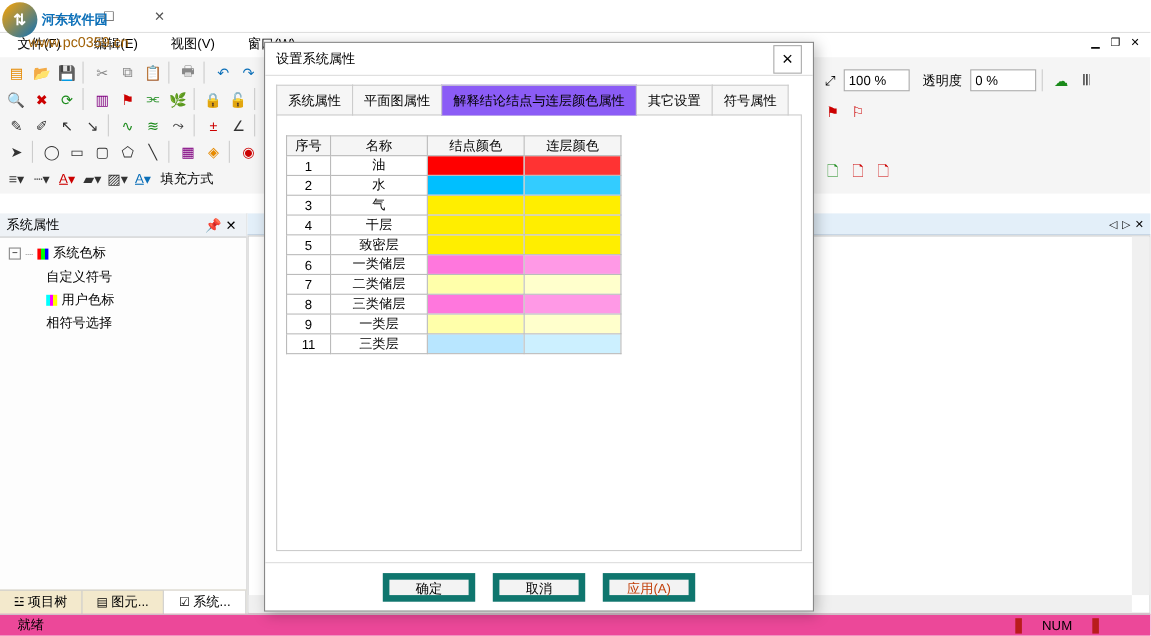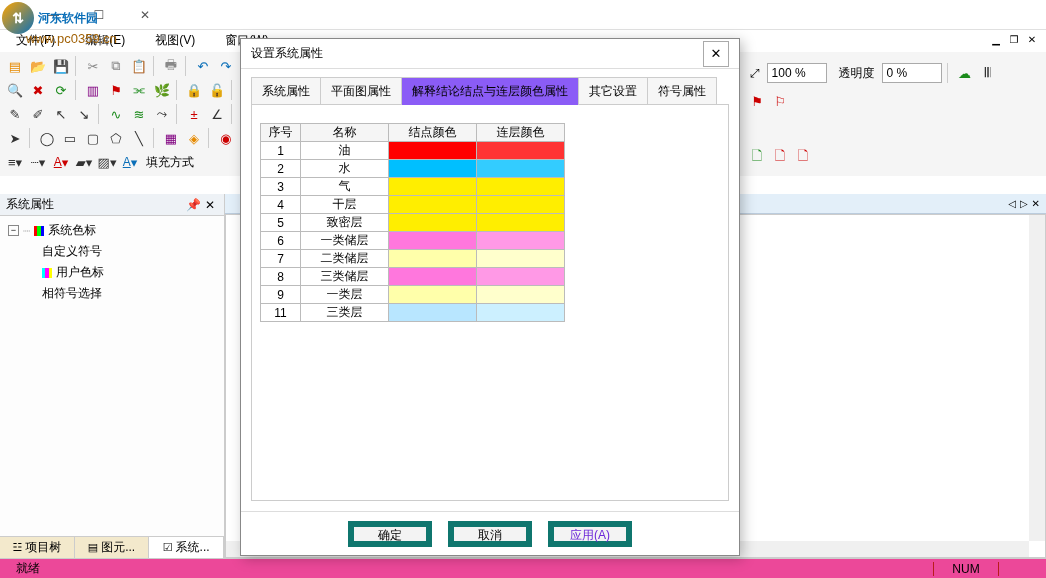--- a/index.html
+++ b/index.html
@@ -64,41 +64,41 @@
 .doc-nav { display: flex; gap: 4px; padding: 0 6px; margin-left: auto; }
 .doc-tri { cursor: pointer; font-size: 10px; }
 .doc-canvas { flex: 1; background: #fff; border: 1px solid #ccc; margin: 0; position: relative; }
 .scrollbar-v { position: absolute; right: 0; top: 0; bottom: 16px; width: 16px; background: #f0f0f0; }
 .scrollbar-h { position: absolute; left: 0; right: 16px; bottom: 0; height: 16px; background: #f0f0f0; }
 
 
 .status-bar { position: absolute; left: 0; right: 0; bottom: 0; height: 20px; display: flex; align-items: center; padding: 0 8px; background: #ec4899; border-top: 1px solid #ccc; }
 .status-cell { padding: 0 8px; }
 .status-spacer { flex: 1; }
-.status-num { border-left: 1px solid #b91c1c; padding: 0 18px; }
+.status-num { border-left: 6px solid #b91c1c; padding: 0 18px; }
 
 
 .modal { position: absolute; left: 240px; top: 38px; width: 500px; height: 518px; background: #fff; border: 1px solid #888; box-shadow: 3px 3px 12px rgba(0,0,0,0.25); z-index: 50; display: flex; flex-direction: column; }
 .modal-title { height: 30px; display: flex; align-items: center; padding: 0 10px; border-bottom: 1px solid #ddd; }
 .modal-title .txt { flex: 1; }
 .modal-close { width: 26px; height: 26px; display: flex; align-items: center; justify-content: center; cursor: pointer; border: 1px solid #aaa; font-size: 13px; }
 .modal-tabs { display: flex; padding: 8px 10px 0 10px; gap: 0; }
 .modal-tab { padding: 5px 10px; border: 1px solid #ccc; border-bottom: none; background: #f6f6f6; cursor: pointer; font-size: 12px; margin-right: -1px; }
 .modal-tab.active { background: #8b5cf6; position: relative; z-index: 2; }
 .modal-body { flex: 1; border: 1px solid #ccc; margin: 0 10px 10px 10px; margin-top: -1px; padding: 8px; overflow: auto; }
 .color-table { border-collapse: collapse; width: auto; margin-top: 10px; }
 .color-table th, .color-table td { border: 1px solid #bbb; padding: 0; height: 18px; text-align: center; font-weight: normal; }
 .color-table th { background: #f5f5f5; }
 .col-idx { width: 40px; }
 .col-name { width: 88px; }
 .col-color { width: 88px; }
 .swatch { width: 100%; height: 100%; display: block; }
 .modal-footer { height: 44px; display: flex; align-items: center; justify-content: center; gap: 16px; border-top: 1px solid #ddd; }
 .dlg-btn { width: 84px; height: 26px; border: 6px solid #0f766e; background: #f3f3f3; cursor: pointer; }
-.dlg-btn.disabled { color: #6d28d9; }
+.dlg-btn.disabled { color: #c2410c; }
 
 
 .right-toolbars { position: absolute; left: 744px; top: 62px; display: flex; flex-direction: column; gap: 6px; }
 .right-toolbars .toolbar-row { background: #f5f5f5; padding: 0 2px; }
 </style>
 </head>
 <body>
 
 <div class="watermark">
   <div class="wm-logo">

